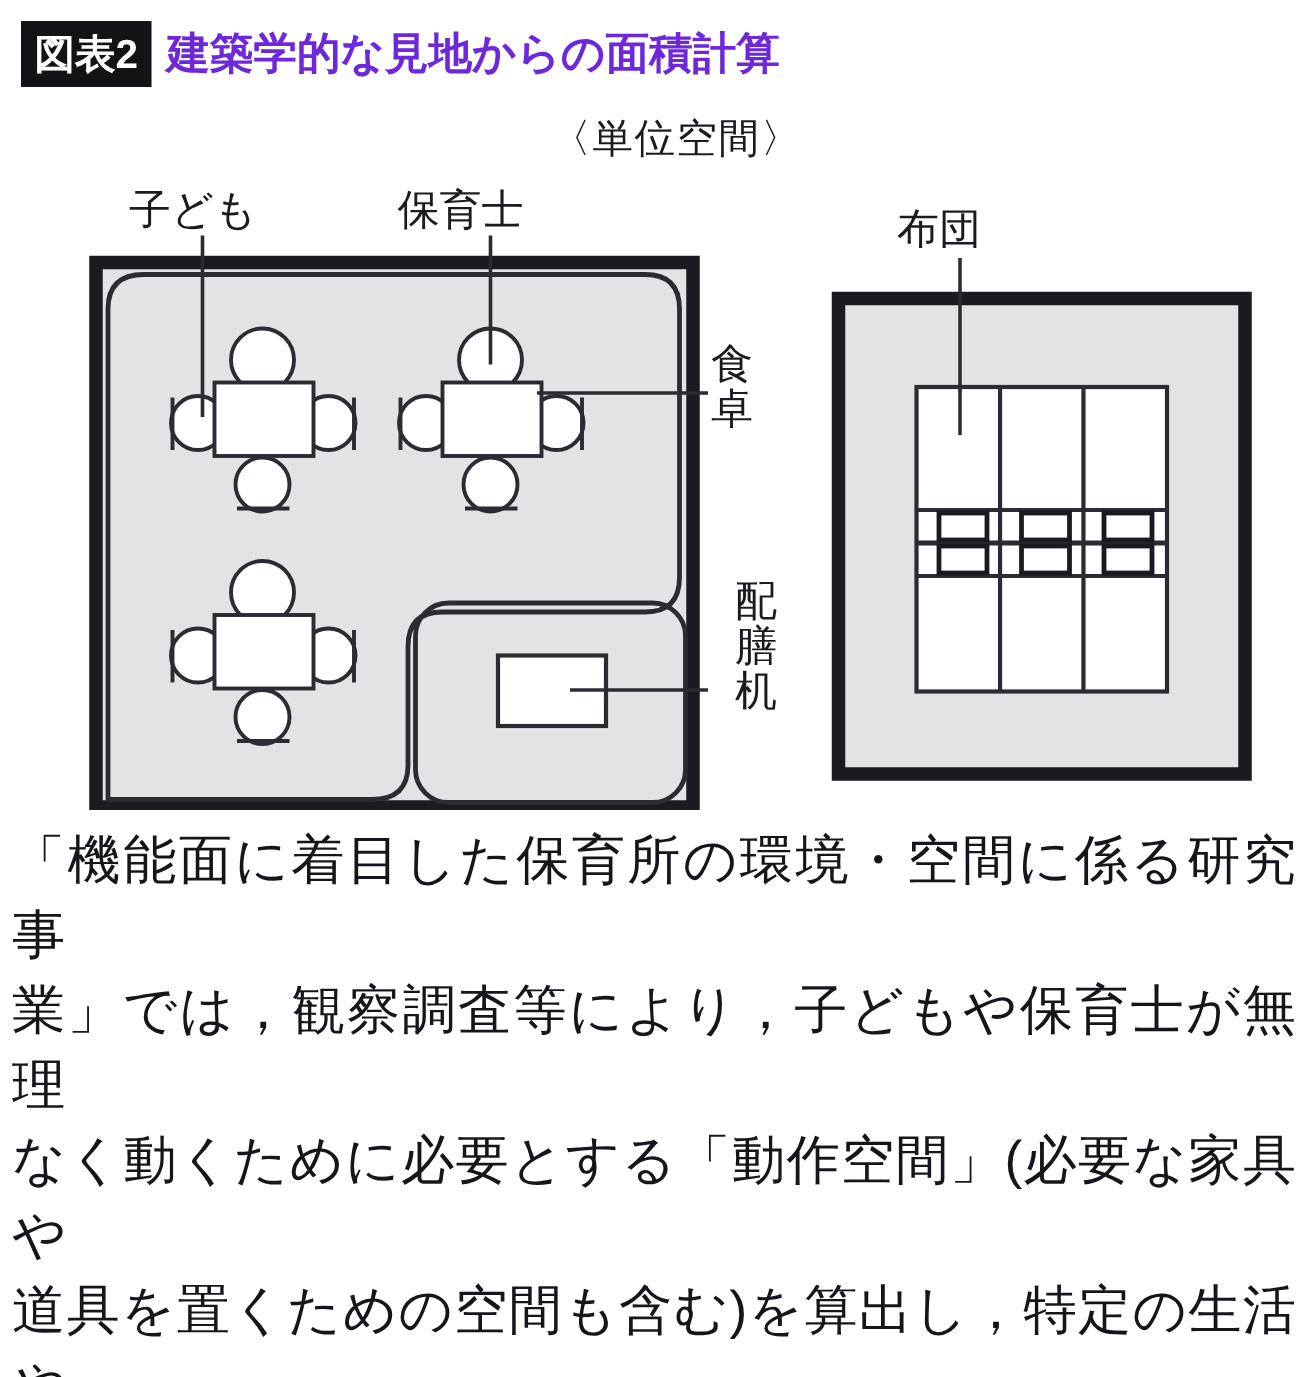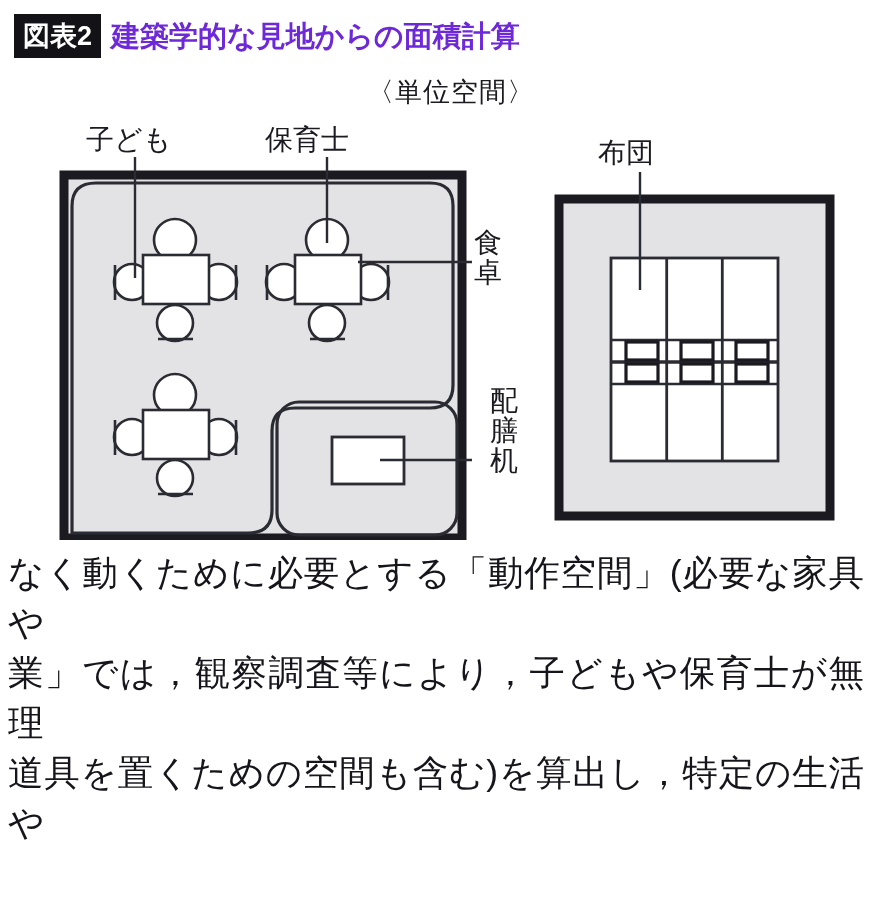--- a/index.html
+++ b/index.html
@@ -202,17 +202,18 @@
         <rect x="716" y="232" width="32" height="18" fill="#ffffff" stroke="#1a1a20" stroke-width="3.2"></rect>
         <rect x="716" y="254" width="32" height="18" fill="#ffffff" stroke="#1a1a20" stroke-width="3.2"></rect>
       </g>
 
       <line x1="620" y1="62" x2="620" y2="180" stroke="#2b2b33" stroke-width="2.4"></line>
     </g>
   </svg>
 </div>
 
 <div id="body-text">
+  <span class="ln just">「機能面に着目した保育所の環境・空間に係る研究事</span>
+  <span class="ln just">業」では，観察調査等により，子どもや保育士が無理</span>
   <span class="ln just">なく動くために必要とする「動作空間」(必要な家具や</span>
-  <span class="ln just">業」では，観察調査等により，子どもや保育士が無理</span>
   <span class="ln just">道具を置くための空間も含む)を算出し，特定の生活や</span>
 
 </div>
 
 </body></html>

